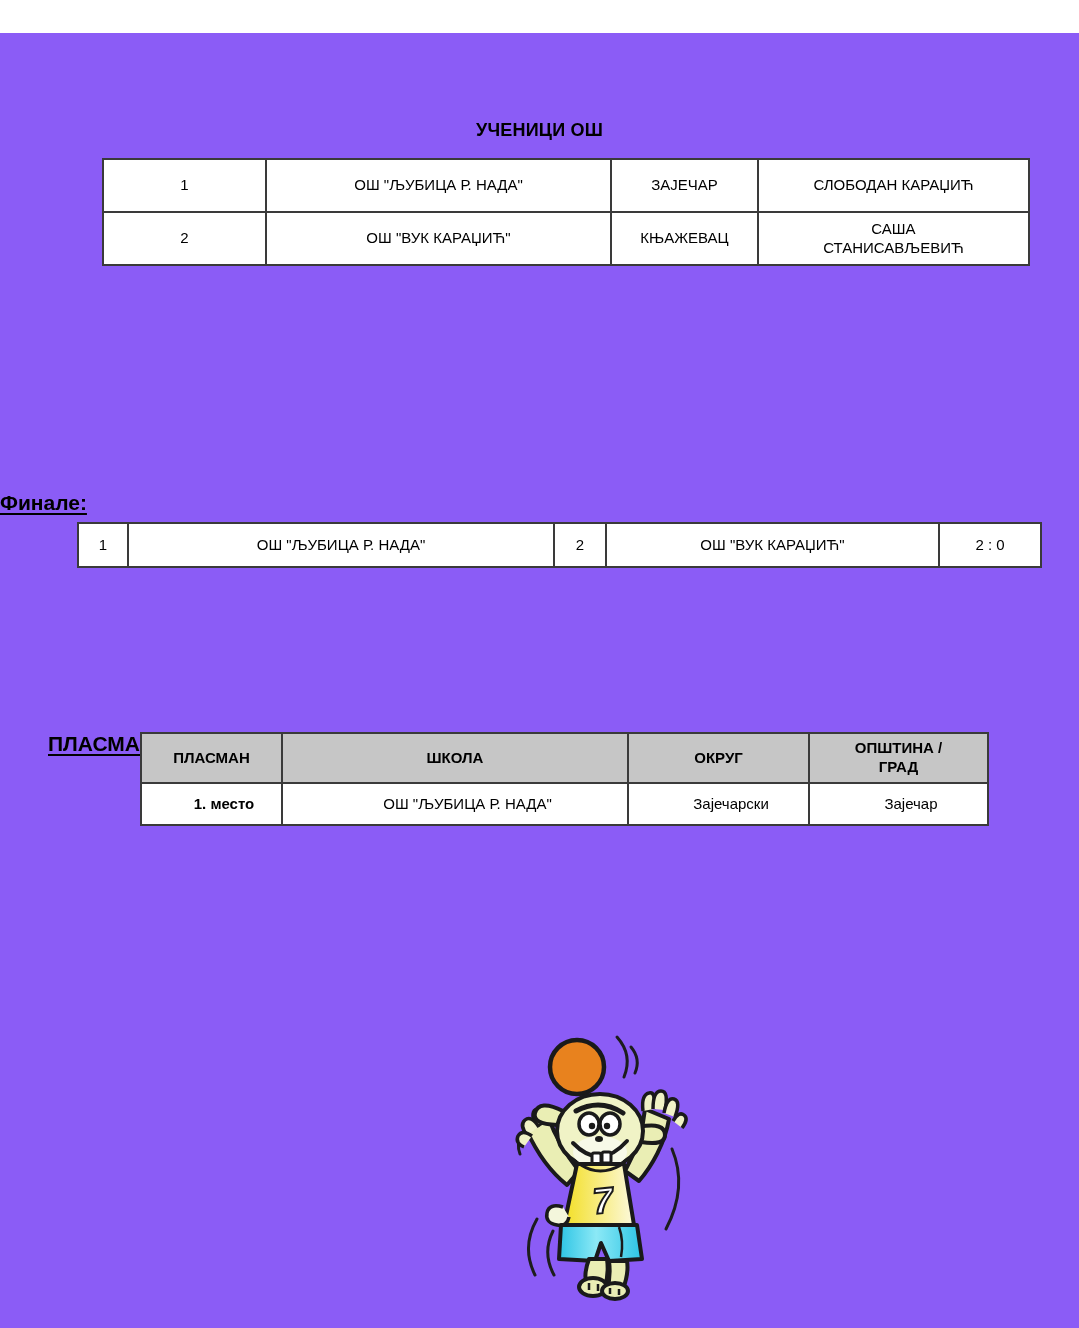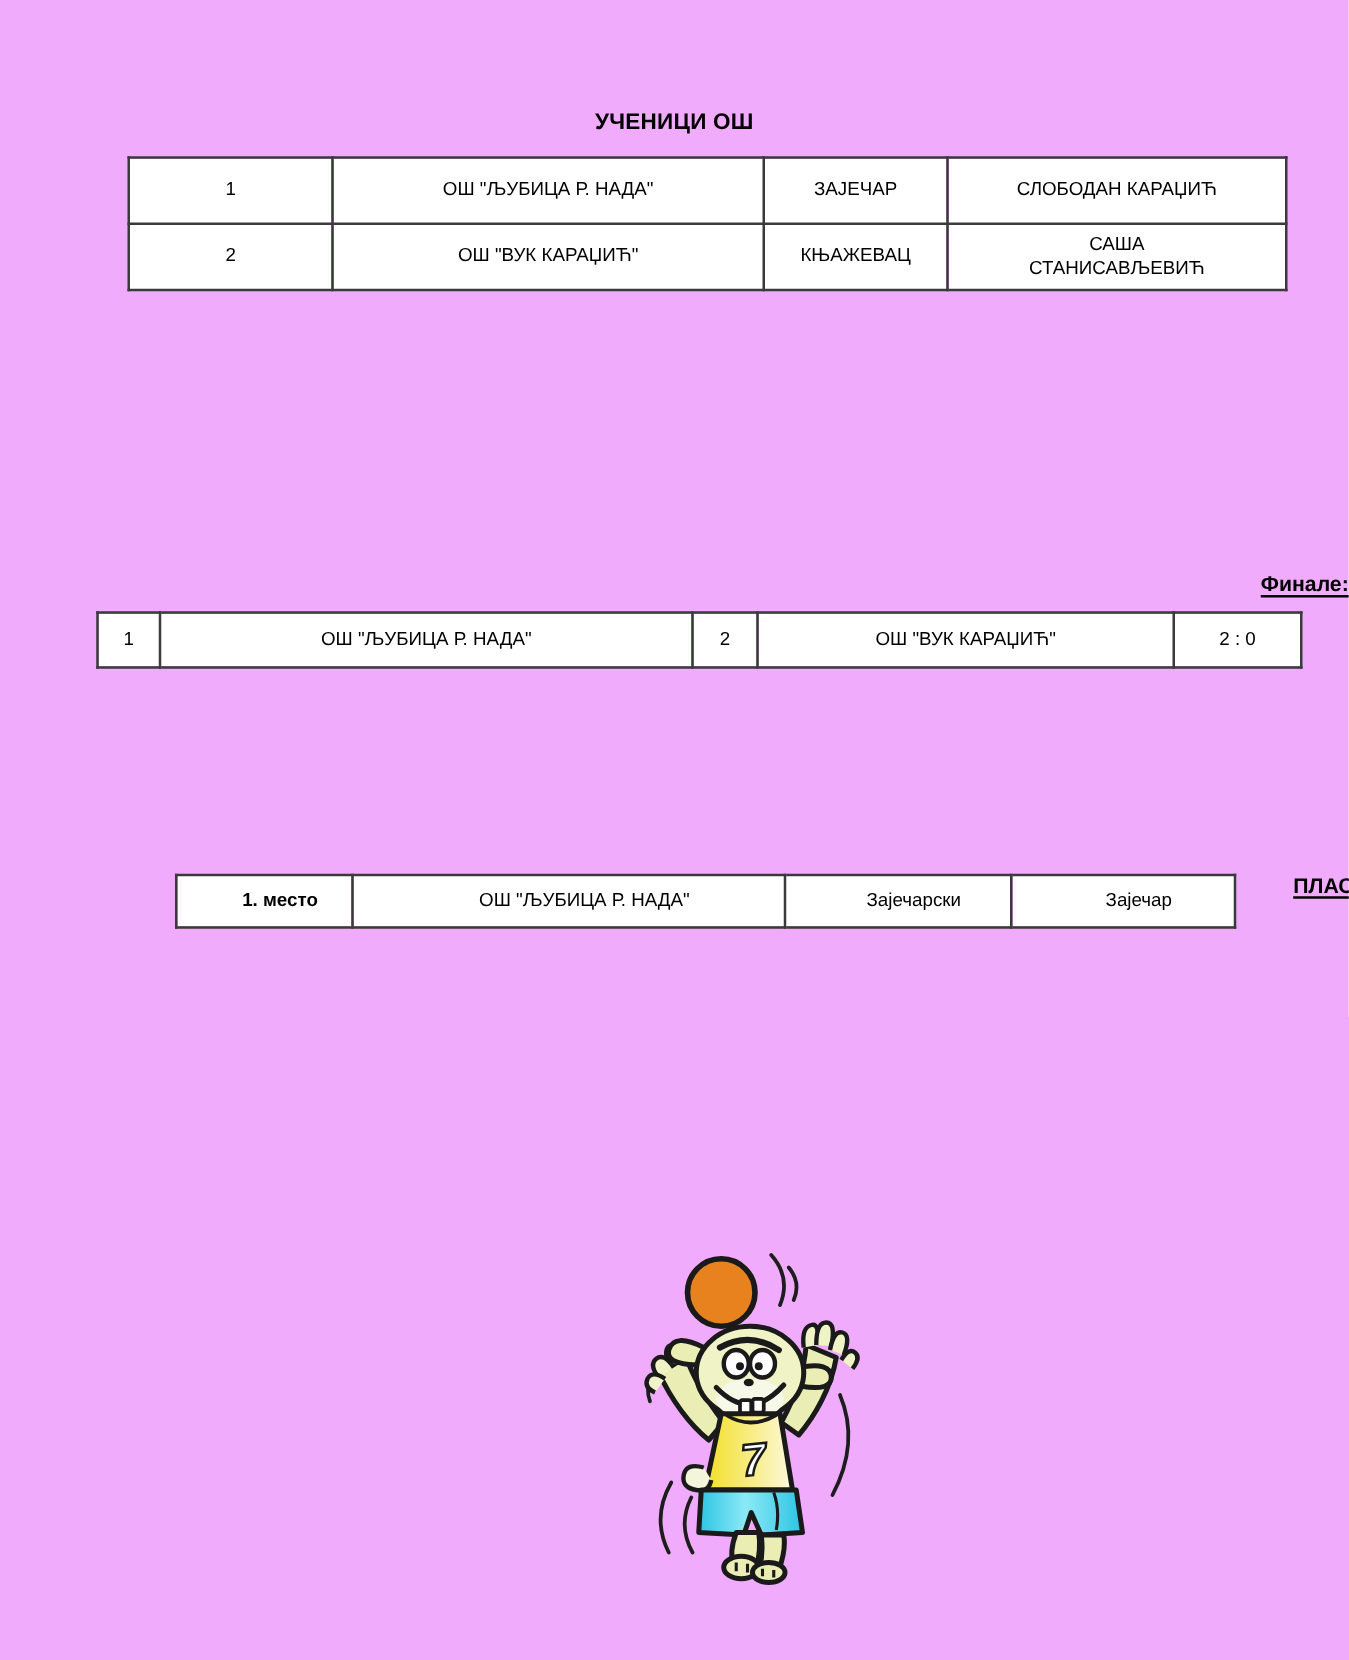--- a/index.html
+++ b/index.html
@@ -1,23 +1,23 @@
 <!DOCTYPE html>
 <html><head>
 <meta charset="utf-8">
 <style>
   html,body{margin:0;padding:0;background:#fff;}
   body{width:1079px;height:1328px;position:relative;font-family:"Liberation Sans",sans-serif;color:#000;}
-  .page{position:absolute;inset:0;background:#f0abfc;}
+  .page{position:absolute;inset:0;background:#8b5cf6;margin-top:33px;}
 
   .doc-title{position:absolute;top:87px;left:0;width:1079px;text-align:center;
     font-size:18px;font-weight:bold;letter-spacing:.2px;}
 
-  .sec-heading{position:absolute;left:0;width:1079px;text-align:right;
-    font-size:17px;font-weight:bold;text-decoration:underline;text-underline-offset:3px;
+  .sec-heading{position:absolute;left:0;width:1079px;text-align:left;
+    font-size:21px;font-weight:bold;text-decoration:underline;text-underline-offset:3px;
     text-decoration-thickness:2px;}
   .finale-heading{top:458px;}
   .plasman-heading{top:699px;padding-left:48px;}
 
   table{border-collapse:collapse;table-layout:fixed;position:absolute;}
   td,th{border:2px solid #3a3a3a;text-align:center;vertical-align:middle;
     font-size:15px;line-height:1.25;white-space:pre-line;padding:2px 4px;overflow:hidden;}
   th{font-weight:bold;}
 
   .students-table{left:102px;top:125px;width:926px;}
@@ -87,20 +87,27 @@
 
   <div class="sec-heading plasman-heading">ПЛАСМАН:</div>
   <table class="plasman-table">
     <colgroup>
         <col style="width:141px">
         <col style="width:346px">
         <col style="width:181px">
         <col style="width:179px">
       </colgroup>
     <tbody>
+        <tr>
+      <th>ПЛАСМАН</th>
+      <th>ШКОЛА</th>
+      <th>ОКРУГ</th>
+      <th>ОПШТИНА /
+ГРАД</th>
+    </tr>
     <tr>
       <td class="bold-cell">1. место</td>
       <td>ОШ "ЉУБИЦА Р. НАДА"</td>
       <td>Зајечарски</td>
       <td>Зајечар</td>
     </tr>
   </tbody>
     </table>
 
   <svg class="mascot" viewBox="0 0 210 270" xmlns="http://www.w3.org/2000/svg">

